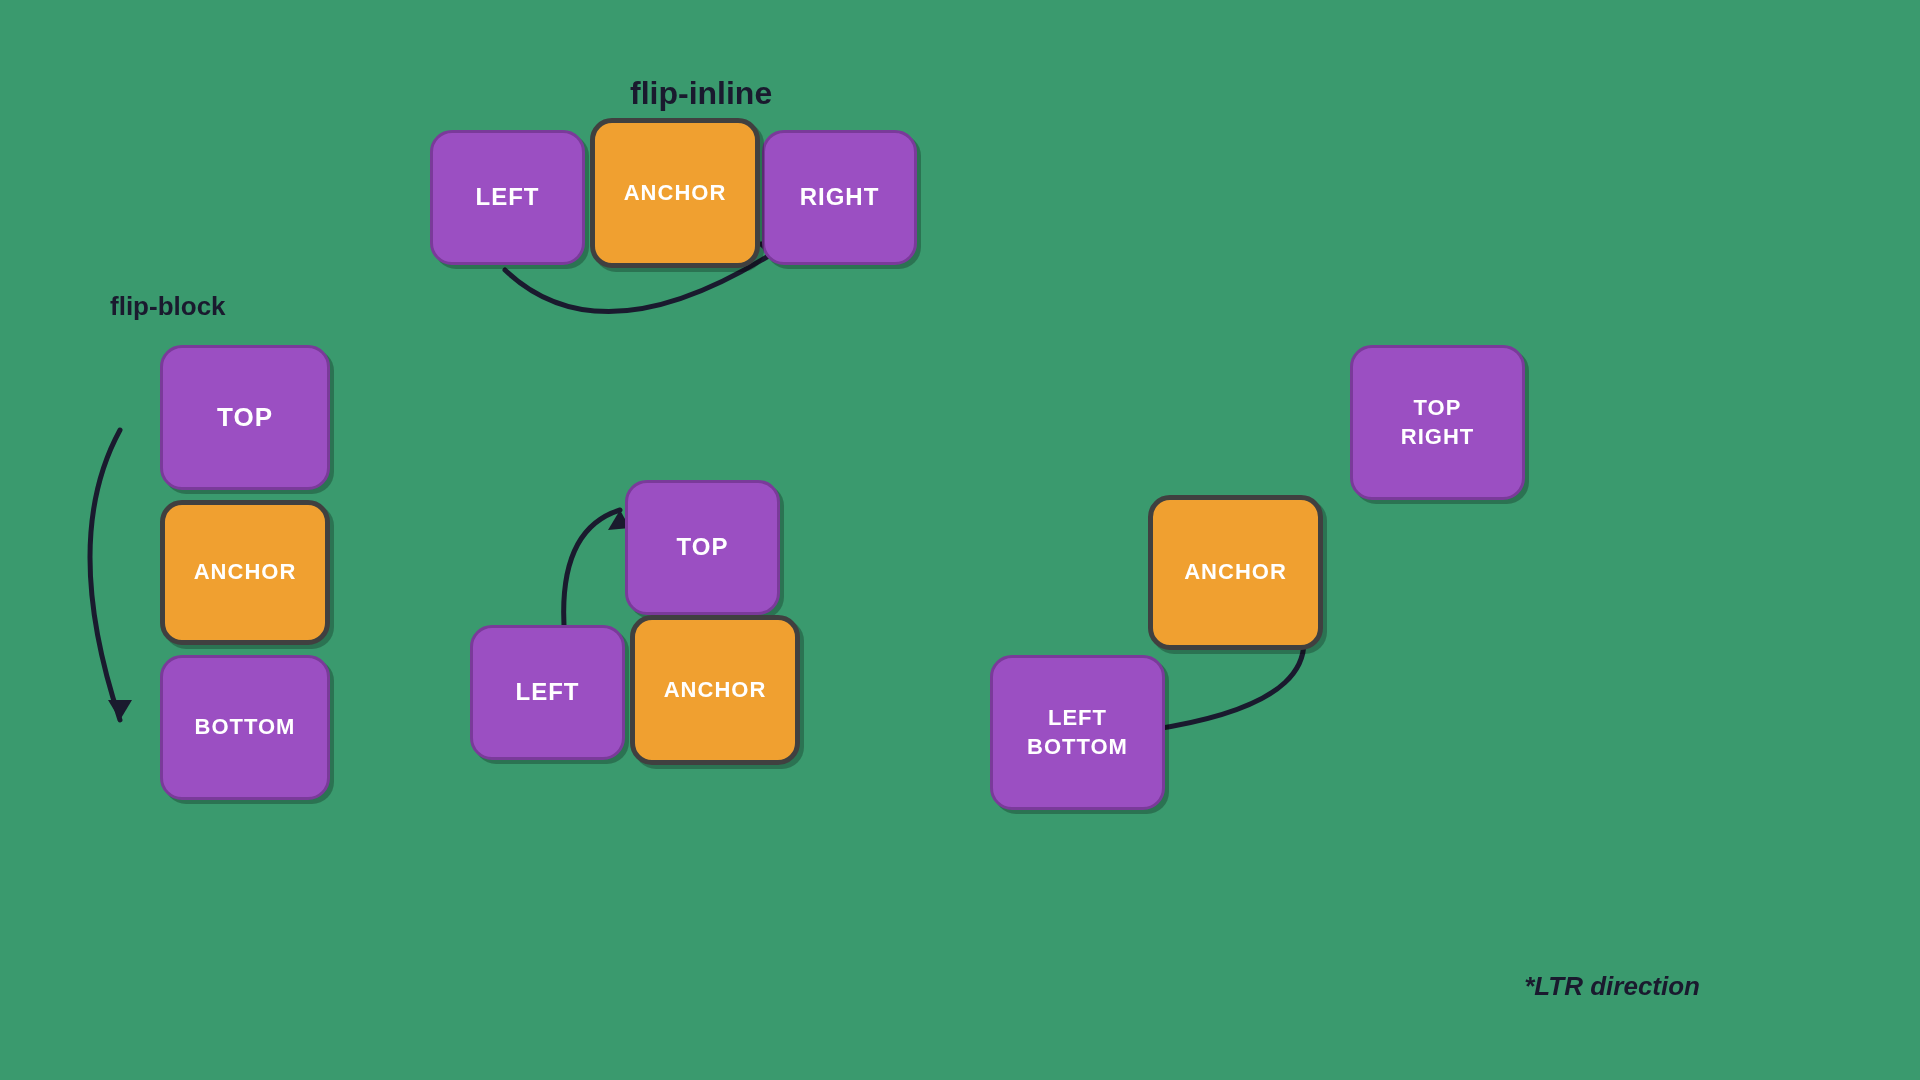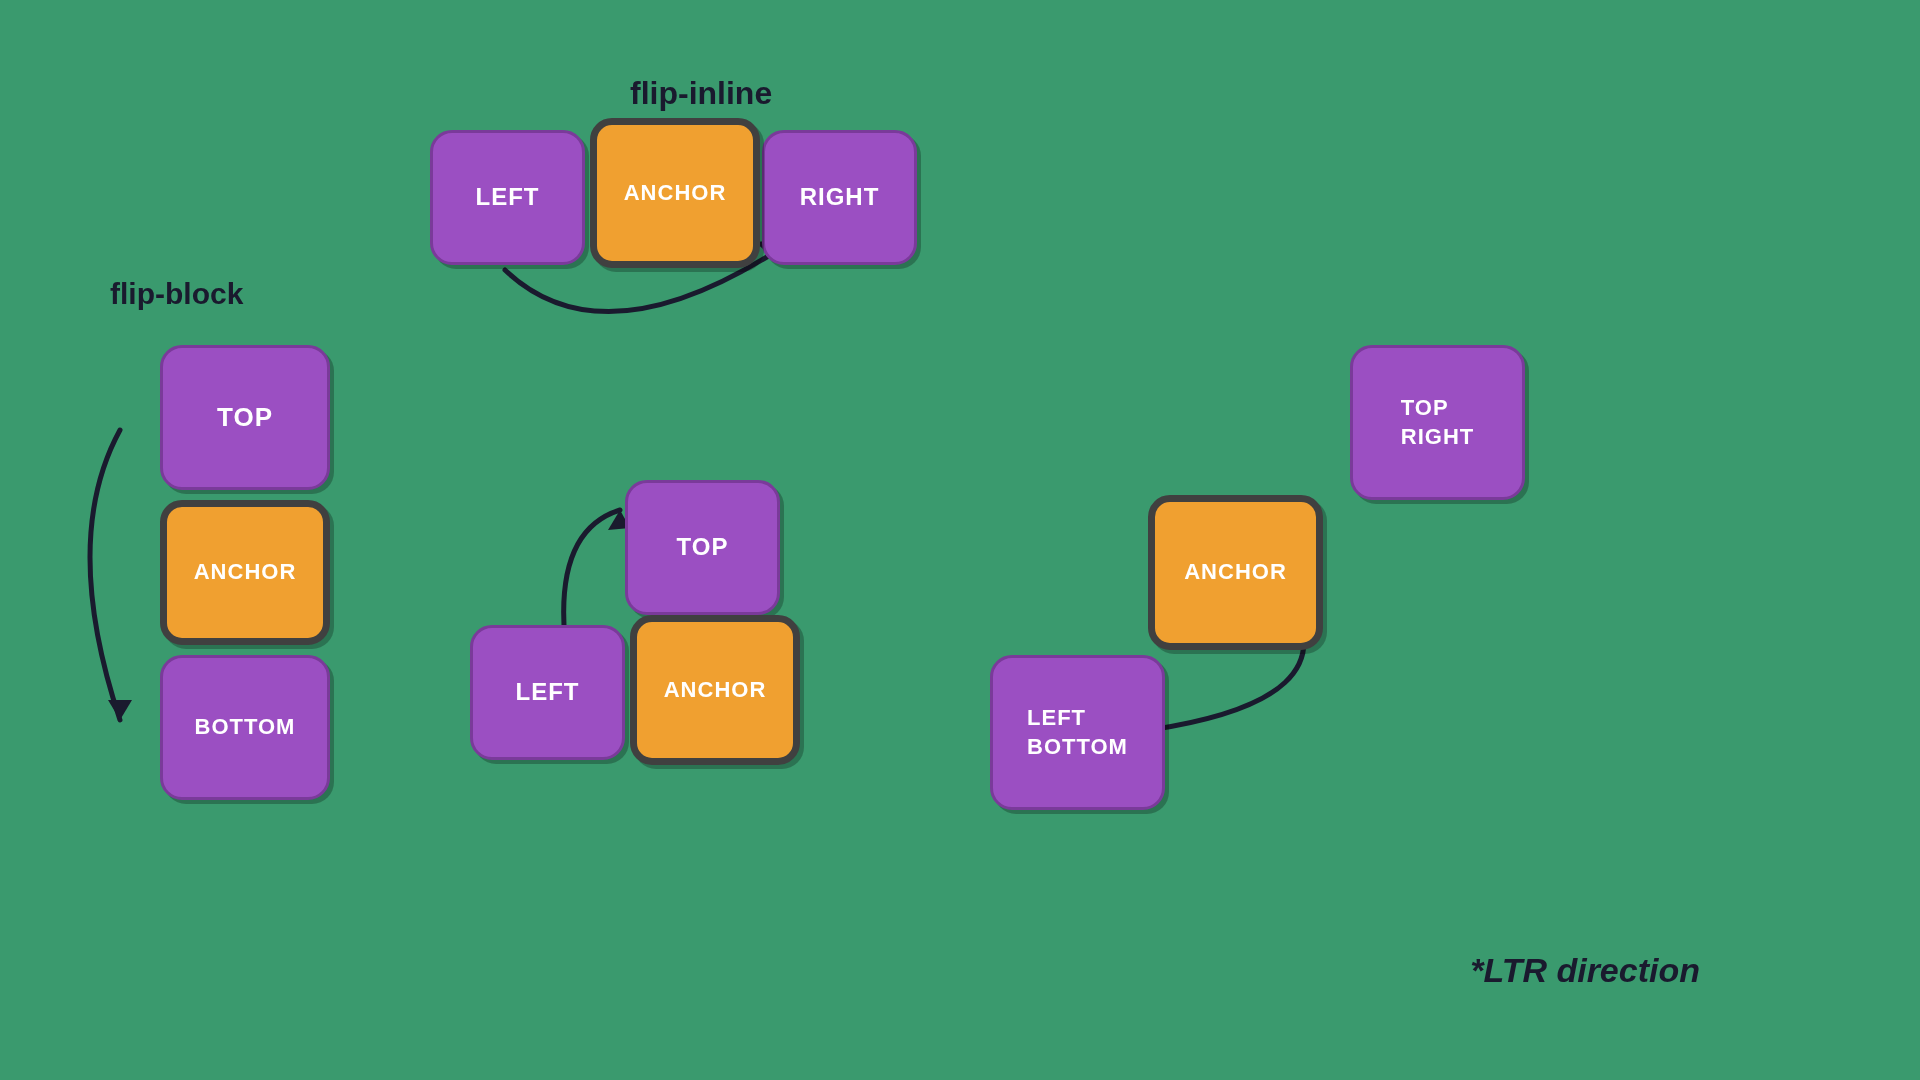--- a/index.html
+++ b/index.html
@@ -21,35 +21,35 @@
 
     
     .box {
       border-radius: 22px;
       display: flex;
       align-items: center;
       justify-content: center;
       font-weight: 900;
       font-size: 22px;
       color: white;
-      text-align: left;
+      text-align: center;
       line-height: 1.2;
       position: absolute;
       letter-spacing: 1px;
       box-shadow: 4px 4px 0px rgba(0,0,0,0.25);
     }
 
     .box-purple {
       background: #9b4fc2;
       border: 3px solid #7a3a9a;
     }
 
     .box-orange {
       background: #f0a030;
-      border: 7px solid #404040;
+      border: 5px solid #404040;
     }
 
     
     .section-label {
       position: absolute;
       font-size: 32px;
       font-weight: 900;
       color: #1a1a2e;
       font-family: 'Arial Black', 'Comic Sans MS', Arial, sans-serif;
     }
@@ -99,21 +99,21 @@
   </div>
 
   <div class="box box-orange" style="left: 590px; top: 118px; width: 170px; height: 150px; font-size: 22px; z-index: 2;">
     <span>ANCHOR</span>
   </div>
 
   <div class="box box-purple" style="left: 762px; top: 130px; width: 155px; height: 135px; font-size: 24px;">
     <span>RIGHT</span>
   </div>
 
-  <div class="section-label" style="left: 110px; top: 277px; font-size: 30px;">flip-block</div>
+  <div class="section-label" style="left: 110px; top: 291px; font-size: 26px;">flip-block</div>
 
   <div class="box box-purple" style="left: 160px; top: 345px; width: 170px; height: 145px; font-size: 26px;">
     <span>TOP</span>
   </div>
 
   <div class="box box-orange" style="left: 160px; top: 500px; width: 170px; height: 145px; font-size: 22px; z-index: 2;">
     <span>ANCHOR</span>
   </div>
 
   <div class="box box-purple" style="left: 160px; top: 655px; width: 170px; height: 145px; font-size: 22px;">
@@ -139,15 +139,15 @@
   </div>
 
   <div class="box box-orange" style="left: 1148px; top: 495px; width: 175px; height: 155px; font-size: 22px; z-index: 2;">
     <span>ANCHOR</span>
   </div>
 
   <div class="box box-purple" style="left: 990px; top: 655px; width: 175px; height: 155px; font-size: 22px; line-height: 1.3;">
     <span>LEFT<br>BOTTOM</span>
   </div>
 
-  <div class="ltr-note" style="right: 220px; bottom: 90px; font-size: 34px; color: #1a1a2e;">*LTR direction</div>
+  <div class="ltr-note" style="right: 220px; bottom: 78px; font-size: 26px; color: #1a1a2e;">*LTR direction</div>
 
 </div>
 
 </body></html>

